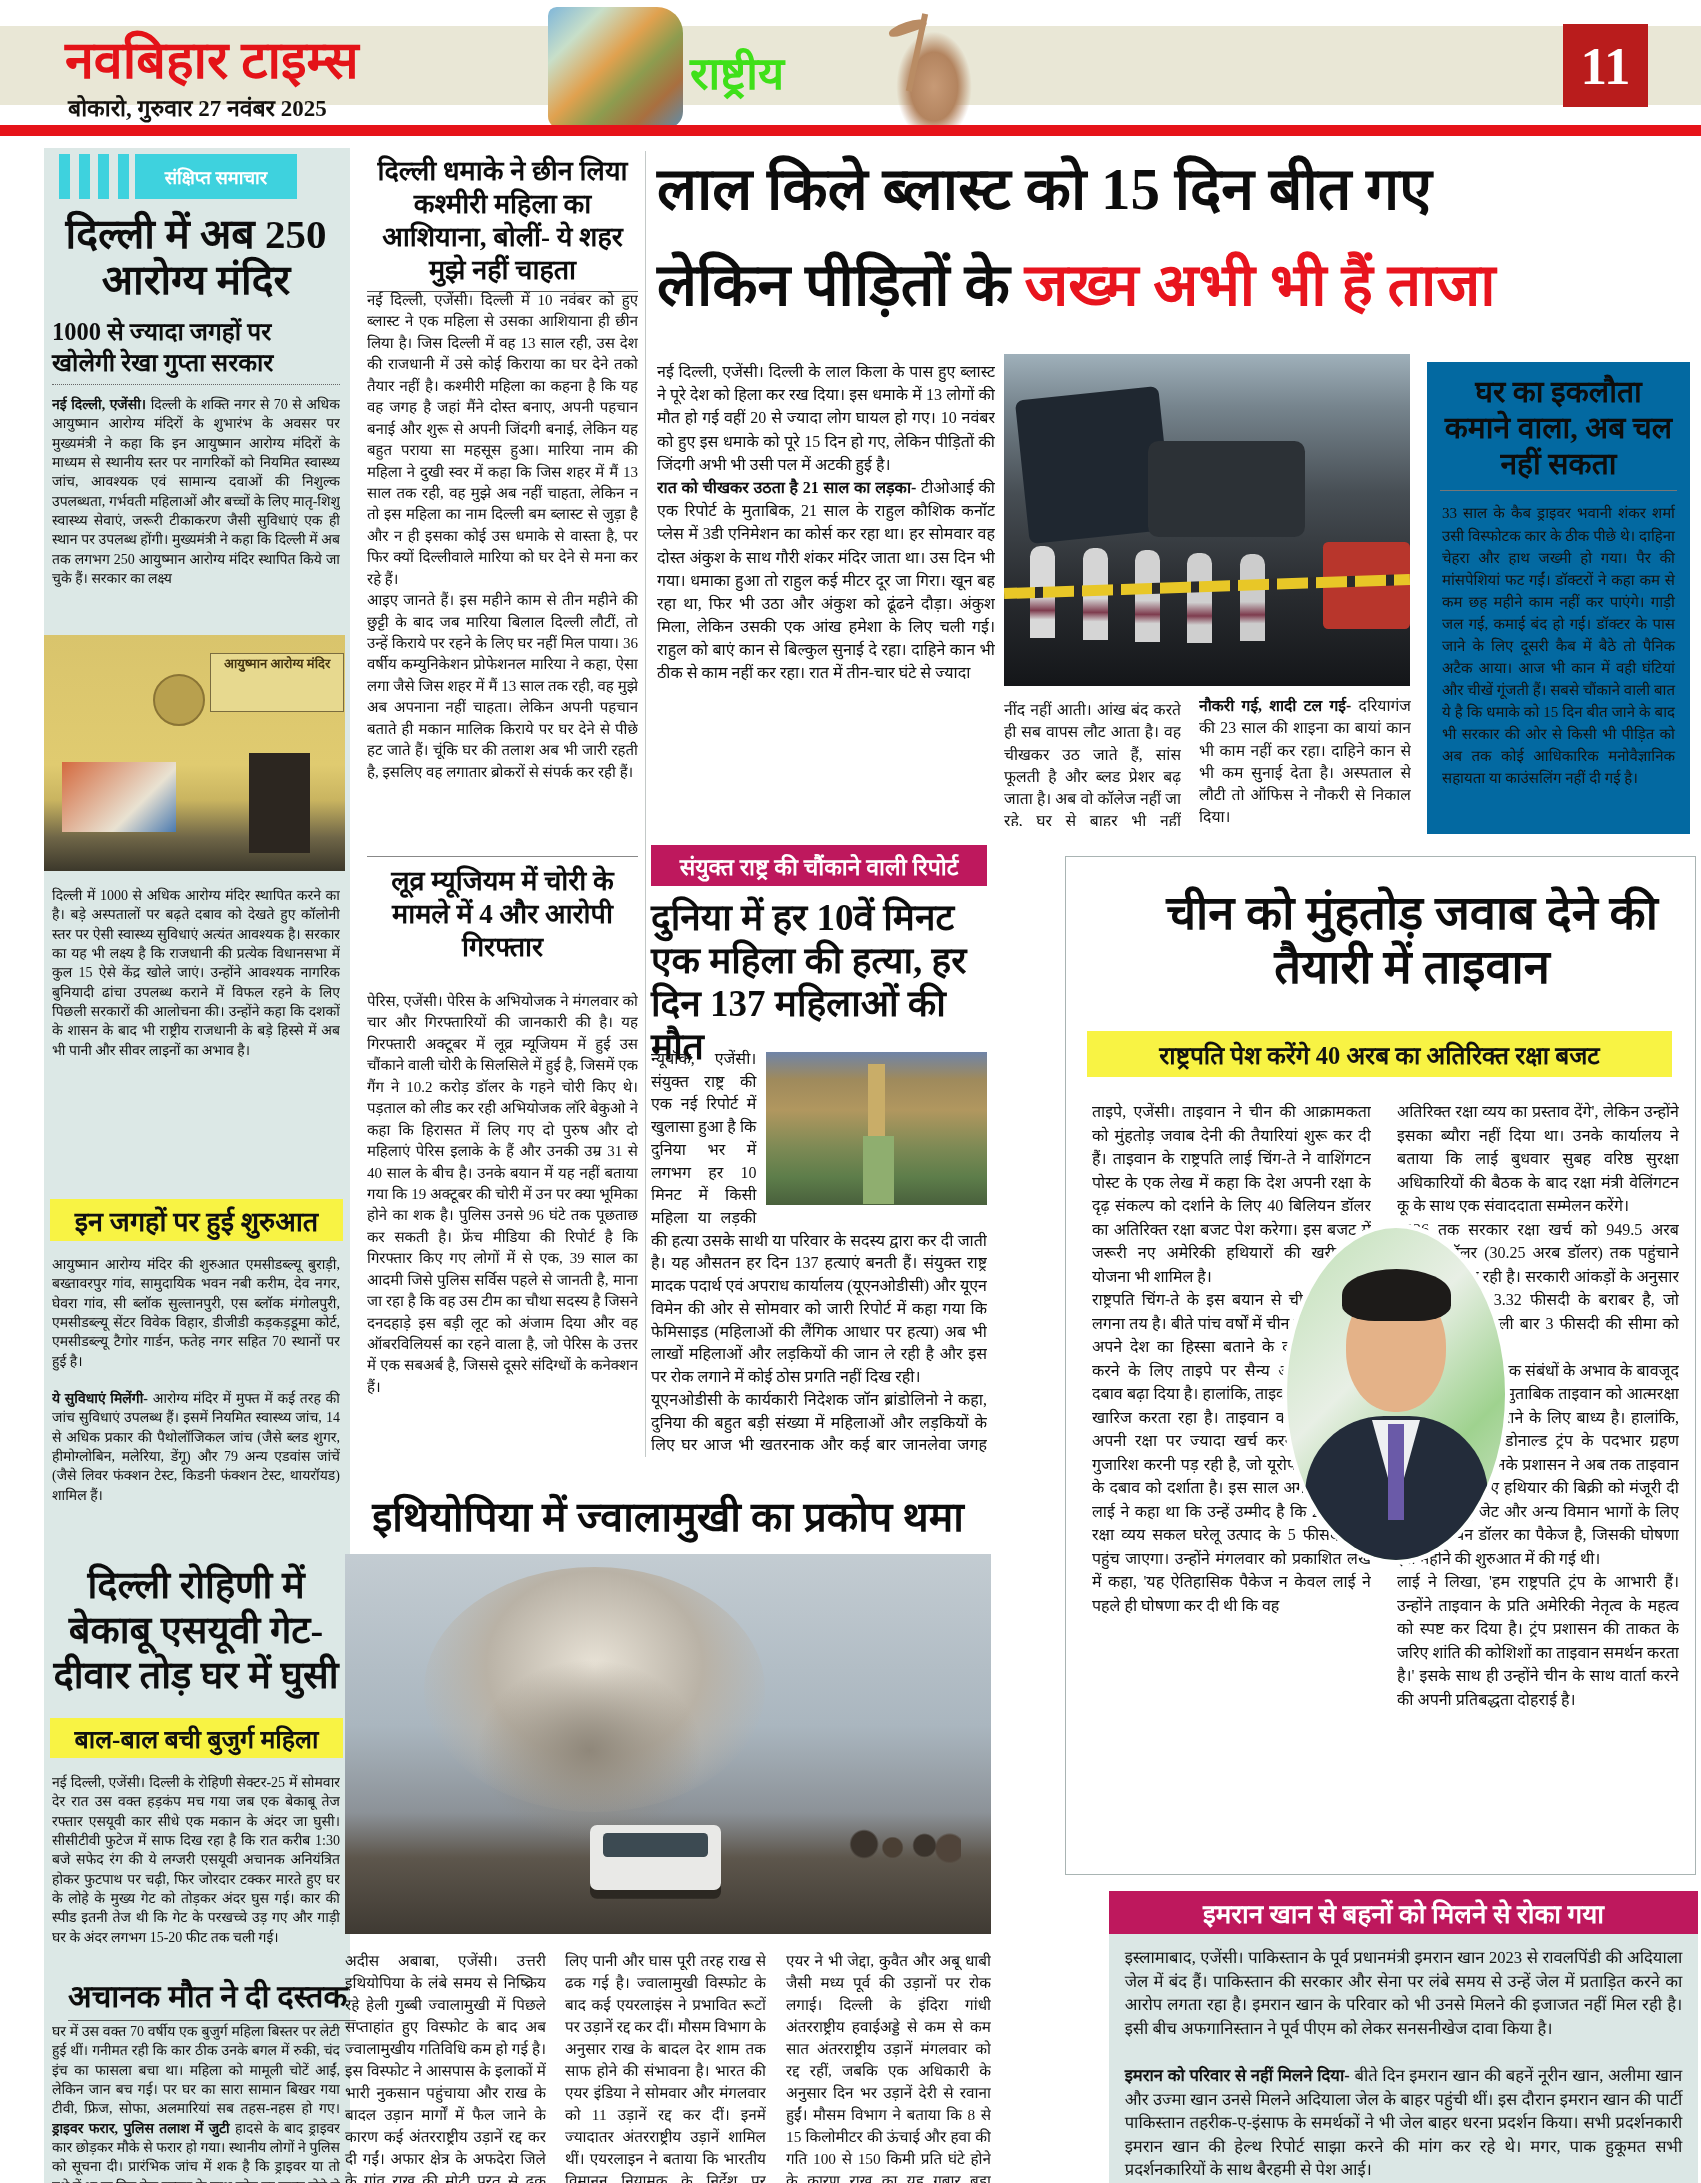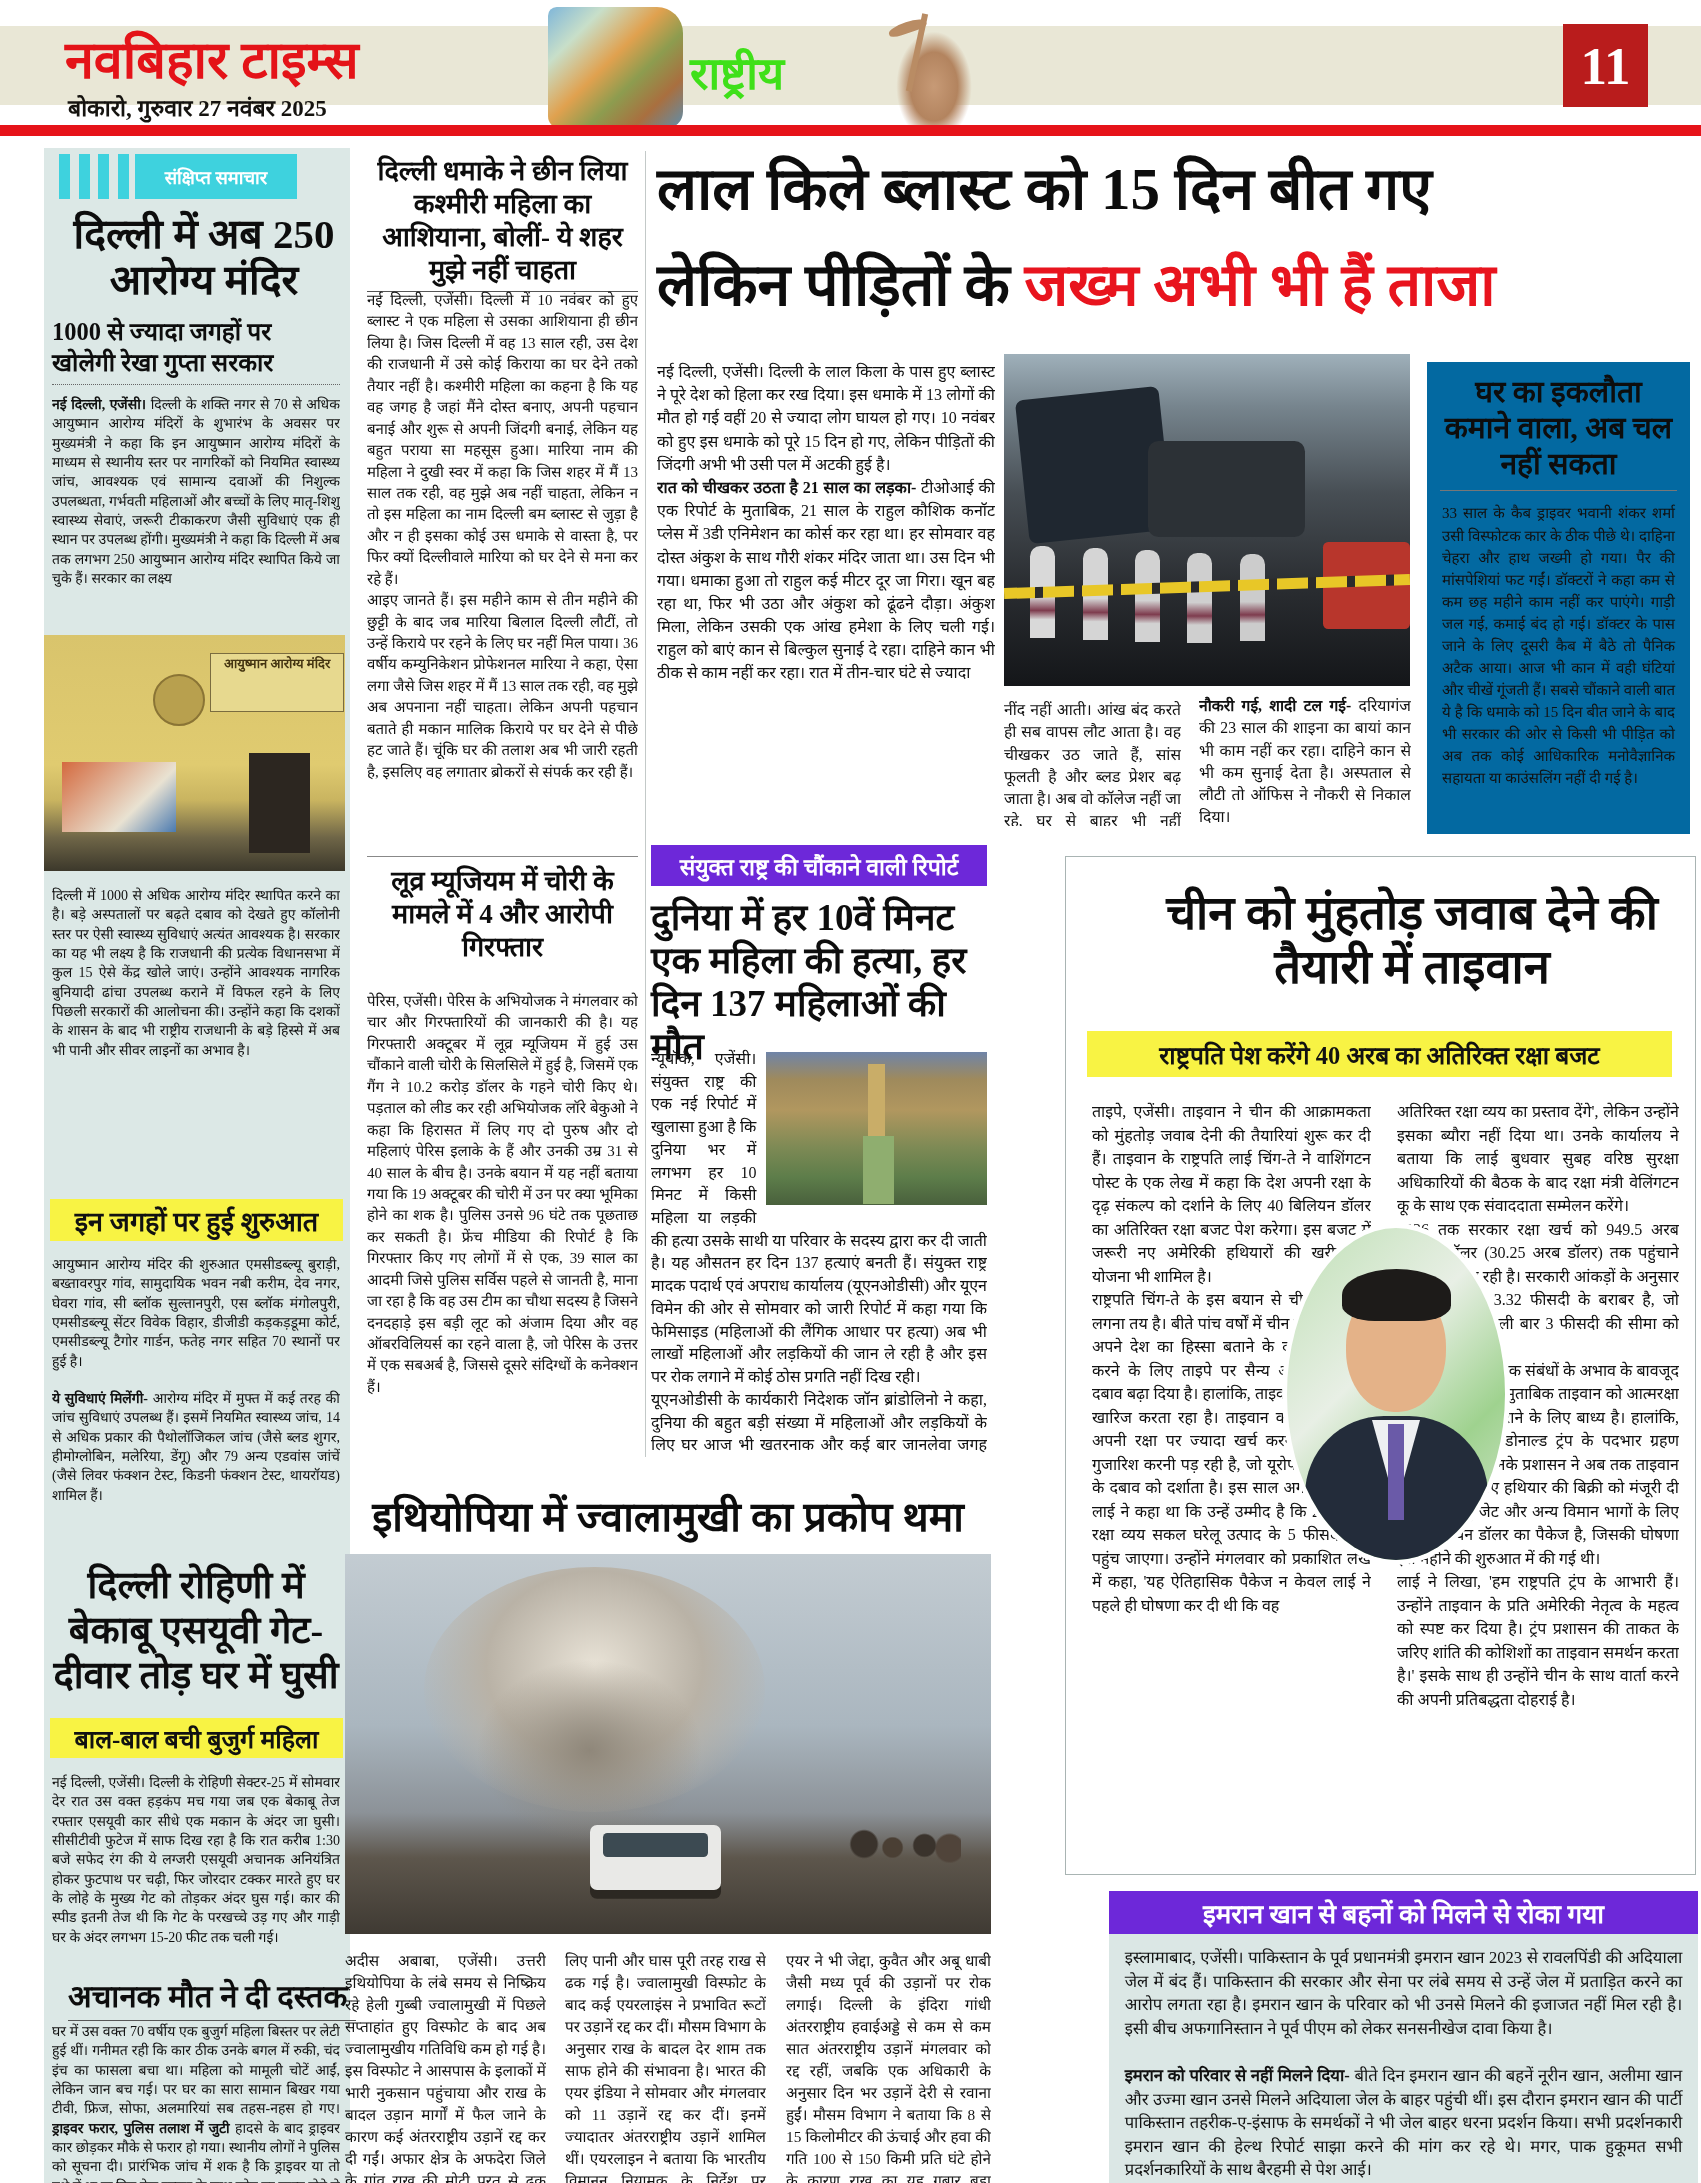--- a/index.html
+++ b/index.html
@@ -17,21 +17,21 @@
   .section-ttl{color:#3fe019;font-weight:bold;font-size:45px;}
   .pagebox{background:#b91c1c;color:#fff;font-weight:bold;font-size:53px;
            display:flex;align-items:center;justify-content:center;}
   .redrule{background:#e61319;}
   
   .leftcol-bg{background:#dce8e6;}
   .stripe{background:#3ed2de;}
   .brief-label{background:#3ed2de;color:#fff;font-weight:bold;font-size:18.3px;
                display:flex;align-items:center;justify-content:center;}
   .yellow-sub{background:#f8f344;font-weight:bold;display:flex;align-items:center;justify-content:center;}
-  .red-banner{background:#6d28d9;color:#fff;font-weight:bold;display:flex;align-items:center;justify-content:center;}
+  .red-banner{background:#be185d;color:#fff;font-weight:bold;display:flex;align-items:center;justify-content:center;}
   .hl{font-weight:bold;color:#0d0d0d;}
   .red-txt{color:#e8141e;}
   .box-border{border:1.3px solid #a9b4b3;background:#fff;}
   .imran-body{background:#dbe7e5;}
   .cab-box{background:#0369a1;}
   .dotted-under{border-bottom:1.7px dotted #666;padding-bottom:6.1px;}
   .thin-under{border-bottom:1.3px solid #555;padding-bottom:4.4px;}
 </style>
 </head>
 <body>
@@ -51,21 +51,21 @@
   <div class="abs redrule" style="left:0;top:125px;width:1701px;height:10.5px;"></div>
 
   <div class="abs leftcol-bg" style="left:44px;top:148px;width:306px;height:2061px;"></div>
 
   <div class="abs stripe" style="left:59px;top:154px;width:11.4px;height:45px;"></div>
   <div class="abs stripe" style="left:79px;top:154px;width:11.4px;height:45px;"></div>
   <div class="abs stripe" style="left:98px;top:154px;width:11.4px;height:45px;"></div>
   <div class="abs stripe" style="left:118px;top:154px;width:11.4px;height:45px;"></div>
   <div class="abs brief-label" style="left:135px;top:154px;width:162px;height:45px;">संक्षिप्त समाचार</div>
 
-  <div class="abs hl ctr" style="left:60px;top:212px;width:288px;font-size:41px;line-height:1.12;">दिल्ली में अब 250 आरोग्य मंदिर</div>
+  <div class="abs hl ctr" style="left:52px;top:212px;width:288px;font-size:41px;line-height:1.12;">दिल्ली में अब 250 आरोग्य मंदिर</div>
   <div class="abs hl dotted-under" style="left:52px;top:317px;width:288px;font-size:24.5px;line-height:1.25;">1000 से ज्यादा जगहों पर खोलेगी रेखा गुप्ता सरकार</div>
   <div class="abs just clip" style="left:52px;top:395px;width:288px;height:238px;font-size:14px;line-height:1.38;">
     <b>नई दिल्ली, एजेंसी।</b>
     <span>दिल्ली के शक्ति नगर से 70 से अधिक आयुष्मान आरोग्य मंदिरों के शुभारंभ के अवसर पर मुख्यमंत्री ने कहा कि इन आयुष्मान आरोग्य मंदिरों के माध्यम से स्थानीय स्तर पर नागरिकों को नियमित स्वास्थ्य जांच, आवश्यक एवं सामान्य दवाओं की निशुल्क उपलब्धता, गर्भवती महिलाओं और बच्चों के लिए मातृ-शिशु स्वास्थ्य सेवाएं, जरूरी टीकाकरण जैसी सुविधाएं एक ही स्थान पर उपलब्ध होंगी। मुख्यमंत्री ने कहा कि दिल्ली में अब तक लगभग 250 आयुष्मान आरोग्य मंदिर स्थापित किये जा चुके हैं। सरकार का लक्ष्य</span>
   </div>
   <div class="abs clip" style="left:44px;top:635px;width:301px;height:236px;background:linear-gradient(180deg,#d9c46c 0%,#e0cb70 55%,#c9b460 70%,#6e6547 86%,#3c382b 100%);">
     <div class="abs" style="left:109px;top:39px;width:48px;height:48px;border-radius:50%;background:#b8a04e;border:2.6px solid #8a7435;"></div>
     <div class="abs ctr" style="left:166px;top:17.5px;width:127px;height:52px;background:#e7d98f;border:1.7px solid #7a6c3f;font-size:13px;font-weight:bold;color:#453511;line-height:1.2;padding:2.6px;">आयुष्मान आरोग्य मंदिर</div>
     <div class="abs" style="left:17.5px;top:127px;width:114px;height:70px;background:linear-gradient(135deg,#d46a3f,#e9e2d2 65%,#4a7ab0);"></div>
     <div class="abs" style="left:205px;top:118px;width:61px;height:100px;background:#2c2620;"></div>

